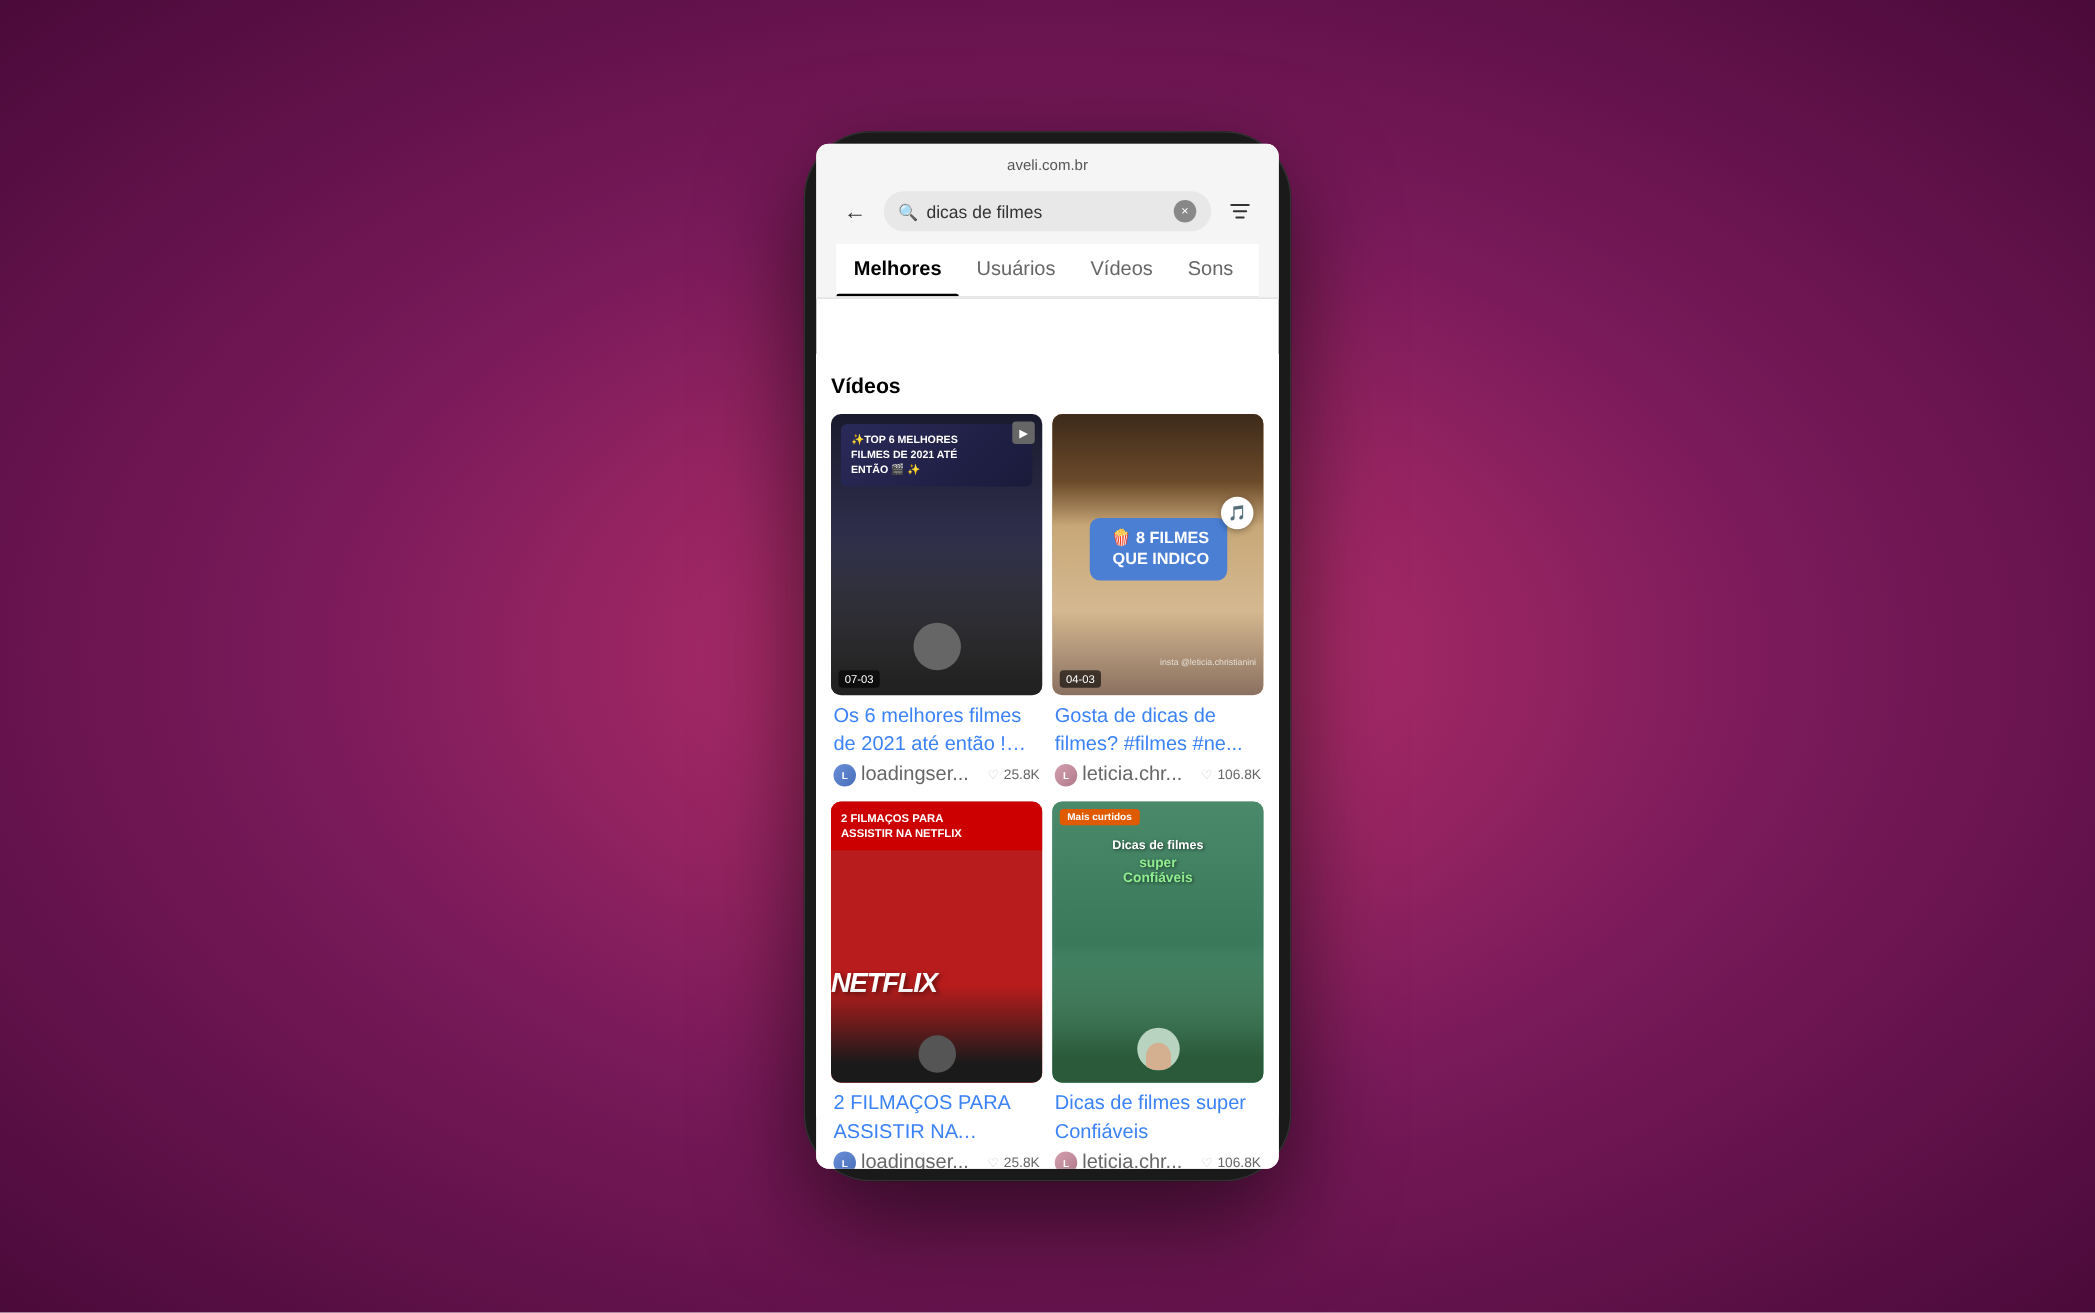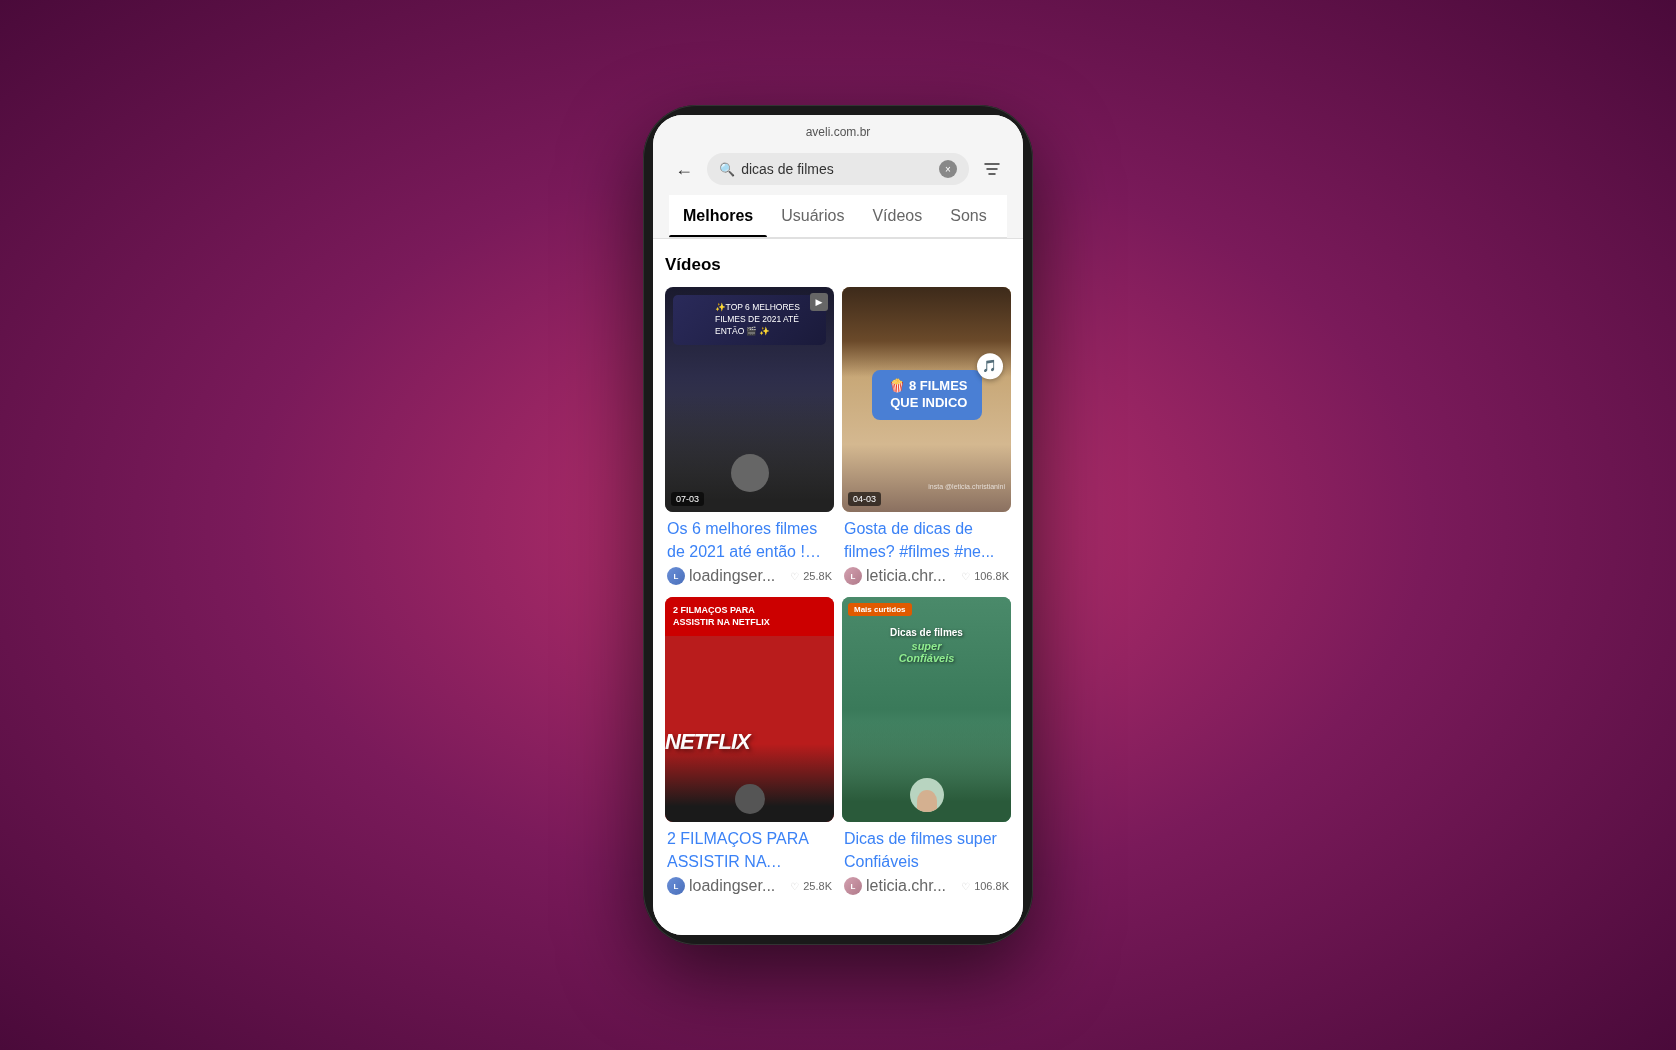--- a/index.html
+++ b/index.html
@@ -21,24 +21,25 @@
       border-radius: 54px;
       padding: 10px;
       box-shadow: 0 30px 80px rgba(0,0,0,0.6), inset 0 0 0 1px #333;
       position: relative;
     }
 
     .phone-inner {
       width: 100%;
       height: 100%;
       background: #ffffff;
-      border-radius: 30px;
+      border-radius: 10px;
       overflow: hidden;
       display: flex;
       flex-direction: column;
+      gap: 44px;
     }
 
     .browser-bar {
       background: #f5f5f5;
       padding: 10px 16px 0;
       border-bottom: 1px solid #e0e0e0;
     }
 
     .url-bar {
       background: #f5f5f5;
@@ -329,21 +330,21 @@
 
     <div class="content-area">
       <div class="section-title">Vídeos</div>
 
       <div class="videos-grid">
 
         <div class="video-card">
           <div class="video-thumb thumb-bg-1">
 
             <div style="position:absolute;top:8px;left:8px;right:8px;background:linear-gradient(135deg,#2a2a5a,#1a1a3a);border-radius:5px;padding:7px 8px;z-index:2;">
-              <div style="color:#fff;font-size:8.5px;font-weight:400;line-height:1.4;margin-left:34px;">
+              <div style="color:#fff;font-size:8.5px;font-weight:700;line-height:1.4;">
                 <span style="color:#ffd700;">✨</span>TOP 6 MELHORES<br>FILMES DE 2021 ATÉ<br>ENTÃO <span style="color:#ffd700;">🎬</span> <span style="color:#ffd700;">✨</span>
               </div>
             </div>
 
             <div class="film-label" style="top:6px;right:6px;z-index:3;">▶</div>
 
             <div style="position:absolute;bottom:0;left:0;right:0;height:52%;background:linear-gradient(to bottom, transparent, #222 90%);">
               <div style="position:absolute;bottom:18px;left:50%;transform:translateX(-50%);text-align:center;">
                 <div style="width:38px;height:38px;background:#666;border-radius:50%;margin:0 auto 2px;"></div>
               </div>
@@ -416,21 +417,21 @@
 
         <div class="video-card">
           <div class="video-thumb thumb-bg-4">
 
             <div style="position:absolute;inset:0;background:linear-gradient(to bottom,#4a8a6a,#3a7a5a 50%,#5a9a7a 80%);"></div>
 
             <div style="position:absolute;top:6px;left:6px;background:#e05a00;color:#fff;font-size:8px;font-weight:700;padding:2px 6px;border-radius:3px;z-index:3;">Mais curtidos</div>
 
             <div style="position:absolute;top:28px;left:8px;right:8px;text-align:center;">
               <div style="color:#fff;font-size:10px;font-weight:700;line-height:1.5;text-shadow:1px 1px 3px rgba(0,0,0,0.6);">Dicas de filmes</div>
-              <div style="color:#90ee90;font-size:11px;font-weight:900;font-style:italic;text-shadow:1px 1px 3px rgba(0,0,0,0.6);">super<br>Confiáveis</div>
+              <div style="color:#90ee90;font-size:11px;font-weight:900;text-shadow:1px 1px 3px rgba(0,0,0,0.6);">super<br>Confiáveis</div>
             </div>
 
             <div style="position:absolute;bottom:0;left:0;right:0;height:45%;background:linear-gradient(to bottom,transparent,#2a5a3a 80%);">
               <div style="position:absolute;bottom:10px;left:50%;transform:translateX(-50%);width:34px;height:34px;background:#b8d4c0;border-radius:50%;overflow:hidden;display:flex;align-items:flex-end;justify-content:center;">
                 <div style="width:20px;height:22px;background:#d4b090;border-radius:50% 50% 0 0;"></div>
               </div>
             </div>
           </div>
           <div class="video-info">
             <div class="video-title">Dicas de filmes super Confiáveis</div>

